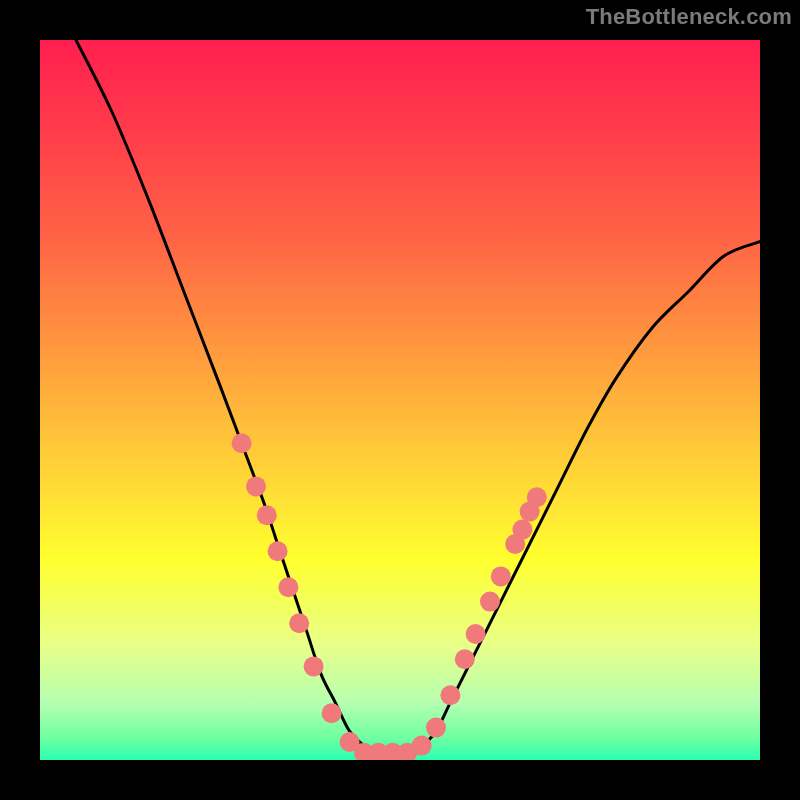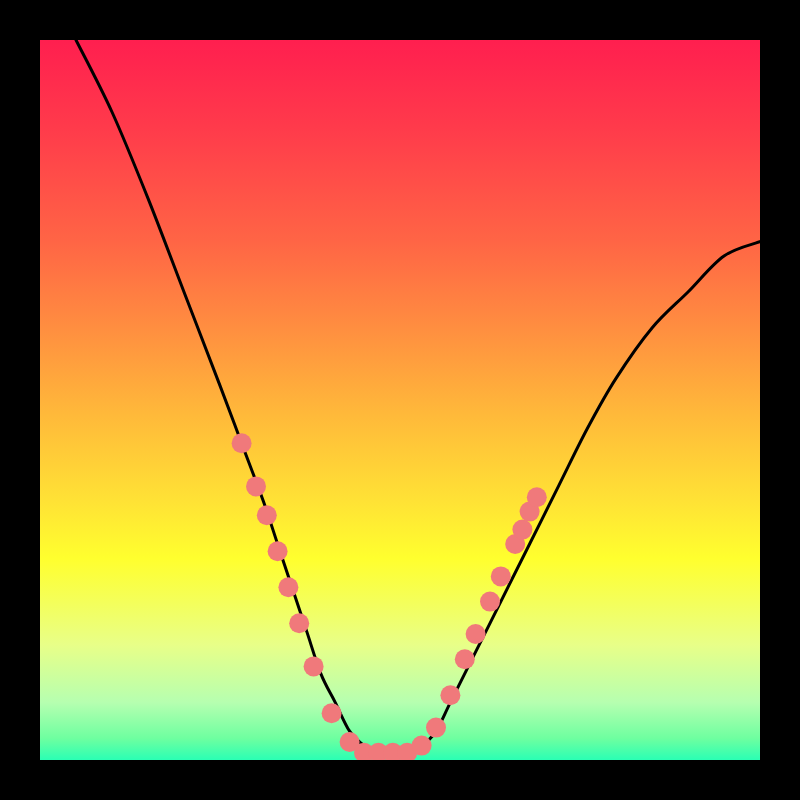--- a/index.html
+++ b/index.html
@@ -53,20 +53,21 @@
     left: 0;
     top: 0;
     width: 720px;
     height: 720px;
   }
 </style>
 </head>
 <body>
 
 <div class="stage">
+  <span class="watermark">TheBottleneck.com</span>
   <div class="plot-area">
     <svg class="curve" viewBox="0 0 720 720">
       <path id="curve-path" fill="none" stroke="#000000" stroke-width="3" stroke-linecap="round" d="M 36 0 C 42 12, 60 45.60000000000001, 72 72 C 84 98.39999999999999, 96 128.39999999999998, 108 158.39999999999998 C 120 188.39999999999998, 132 220.8, 144 252 C 156 283.2, 170.4 320.4, 180 345.59999999999997 C 189.6 370.79999999999995, 194.40000000000003 384, 201.60000000000002 403.2 C 208.8 422.4, 217.2 444, 223.2 460.8 C 229.2 477.6, 232.8 489.6, 237.60000000000002 504 C 242.40000000000003 518.4, 247.2 532.8000000000001, 251.99999999999997 547.2 C 256.79999999999995 561.6, 261.59999999999997 576, 266.4 590.4 C 271.2 604.8, 276 621.6, 280.8 633.6 C 285.6 645.6, 290.4 652.8, 295.2 662.4 C 300 672, 304.8 684, 309.6 691.2 C 314.40000000000003 698.4000000000001, 319.2 702, 324 705.6 C 328.8 709.2, 332.4 711.5999999999999, 338.4 712.8 C 344.4 714, 352.8 714, 360 712.8 C 367.2 711.5999999999999, 375.6 709.2, 381.6 705.6 C 387.6 702, 391.20000000000005 698.4000000000001, 396.00000000000006 691.2 C 400.80000000000007 684, 404.4 674.4, 410.4 662.4 C 416.4 650.4, 423.6 636, 432 619.2 C 440.4 602.4000000000001, 451.2 580.8000000000001, 460.8 561.6 C 470.40000000000003 542.4, 480 523.2, 489.6 504 C 499.20000000000005 484.8, 508.79999999999995 465.59999999999997, 518.4 446.4 C 528 427.2, 537.6 406.8, 547.2 388.8 C 556.8000000000001 370.8, 565.2 355.2, 576 338.4 C 586.8 321.59999999999997, 600 302.4, 612 288 C 624 273.6, 636 264, 648 252 C 660 240, 672 224.40000000000006, 684 216.00000000000006 C 696 207.60000000000005, 714 204.00000000000003, 720 201.60000000000002"></path>
       <g id="markers-group">
           <circle cx="201.60000000000002" cy="403.2" r="10" fill="#f0797b"></circle>
           <circle cx="216" cy="446.4" r="10" fill="#f0797b"></circle>
           <circle cx="226.8" cy="475.2" r="10" fill="#f0797b"></circle>
           <circle cx="237.60000000000002" cy="511.20000000000005" r="10" fill="#f0797b"></circle>
           <circle cx="248.39999999999998" cy="547.2" r="10" fill="#f0797b"></circle>
           <circle cx="259.2" cy="583.2" r="10" fill="#f0797b"></circle>

